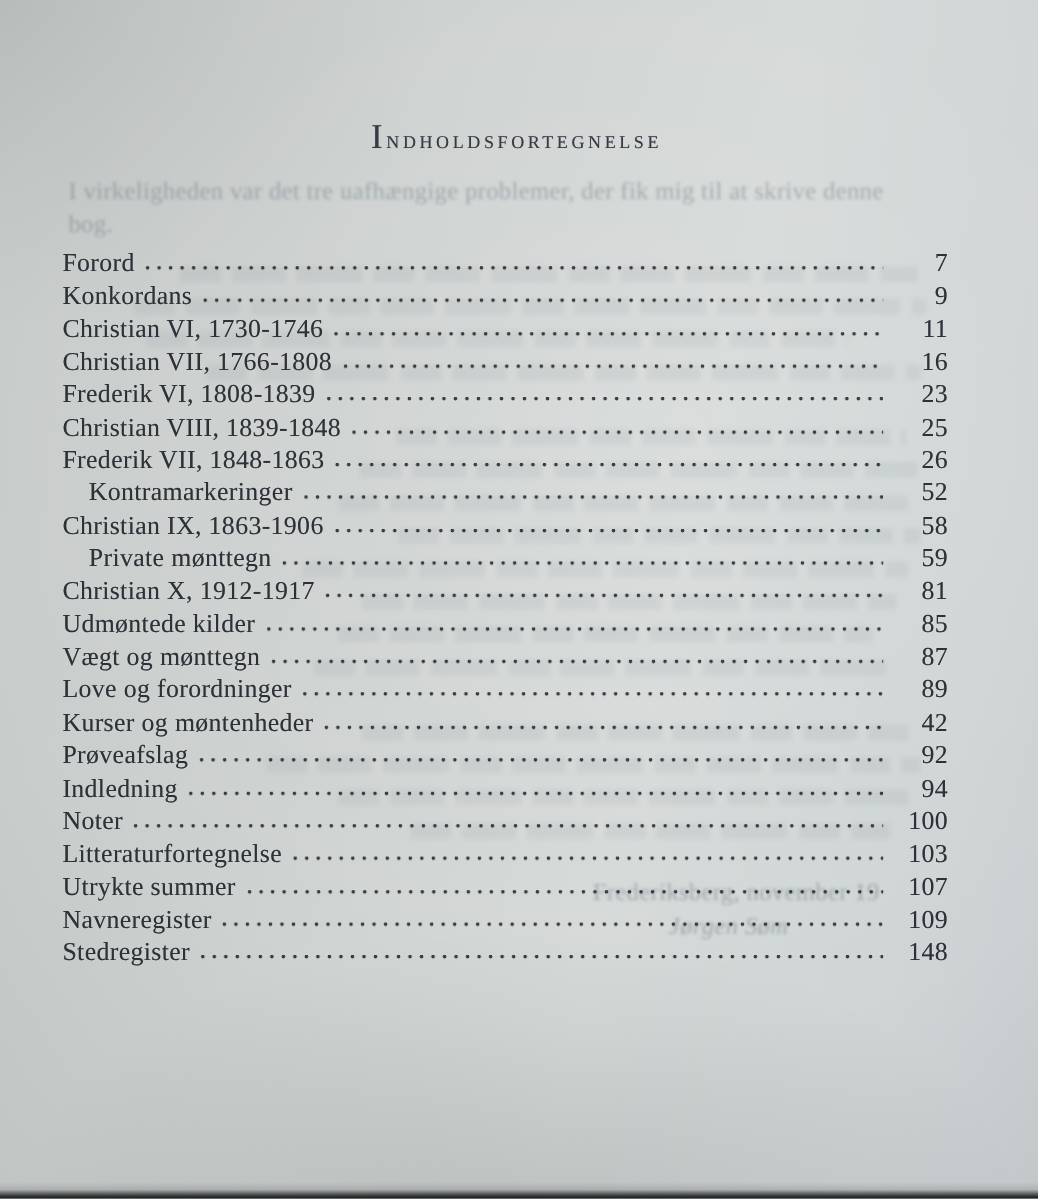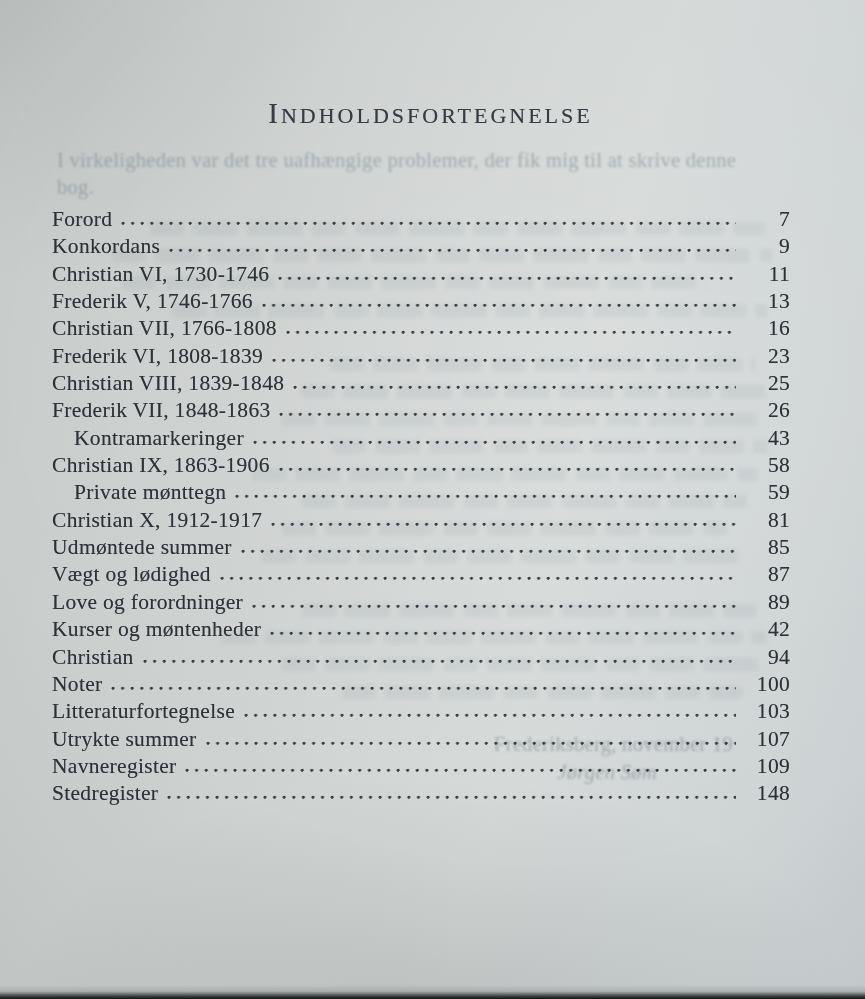--- a/index.html
+++ b/index.html
@@ -16,21 +16,21 @@
   }
 
   
   .title {
     position: absolute; top: 96px; left: 0; right: 4px;
     margin: 0; text-align: center;
     font-weight: normal; color: #363b44; line-height: 1;
     text-shadow: 0 0 0.6px rgba(54,59,68,0.45);
   }
   .title .initial { font-size: 29px; letter-spacing: 3px; }
-  .title .rest    { font-size: 22px; letter-spacing: 3px; }
+  .title .rest    { font-size: 15px; letter-spacing: 3px; }
 
   
   .toc {
     position: absolute; top: 206px; left: 52px; width: 738px;
     color: #2d3138; font-size: 21.5px; letter-spacing: 0.3px;
   }
   .toc-row { display: flex; height: 27.35px; }
   .toc-row .label { white-space: nowrap; line-height: 27px; text-shadow: 0 0 0.5px rgba(45,49,56,0.4); }
   .toc-row.indent .label { padding-left: 22px; }
   .leader {
@@ -107,25 +107,20 @@
         <span class="label">Konkordans</span>
         <span class="leader"></span>
         <span class="pagenum">9</span>
       </div>
       <div class="toc-row">
         <span class="label">Christian VI, 1730-1746</span>
         <span class="leader"></span>
         <span class="pagenum">11</span>
       </div>
       <div class="toc-row">
-        <span class="label">Frederik V, 1746-1766</span>
-        <span class="leader"></span>
-        <span class="pagenum">13</span>
-      </div>
-      <div class="toc-row">
         <span class="label">Christian VII, 1766-1808</span>
         <span class="leader"></span>
         <span class="pagenum">16</span>
       </div>
       <div class="toc-row">
         <span class="label">Frederik VI, 1808-1839</span>
         <span class="leader"></span>
         <span class="pagenum">23</span>
       </div>
       <div class="toc-row">
@@ -134,59 +129,64 @@
         <span class="pagenum">25</span>
       </div>
       <div class="toc-row">
         <span class="label">Frederik VII, 1848-1863</span>
         <span class="leader"></span>
         <span class="pagenum">26</span>
       </div>
       <div class="toc-row indent">
         <span class="label">Kontramarkeringer</span>
         <span class="leader"></span>
-        <span class="pagenum">43</span>
+        <span class="pagenum">52</span>
       </div>
       <div class="toc-row">
         <span class="label">Christian IX, 1863-1906</span>
         <span class="leader"></span>
         <span class="pagenum">58</span>
       </div>
       <div class="toc-row indent">
         <span class="label">Private mønttegn</span>
         <span class="leader"></span>
         <span class="pagenum">59</span>
       </div>
       <div class="toc-row">
         <span class="label">Christian X, 1912-1917</span>
         <span class="leader"></span>
         <span class="pagenum">81</span>
       </div>
       <div class="toc-row">
-        <span class="label">Udmøntede summer</span>
+        <span class="label">Udmøntede kilder</span>
         <span class="leader"></span>
         <span class="pagenum">85</span>
       </div>
       <div class="toc-row">
-        <span class="label">Vægt og lødighed</span>
+        <span class="label">Vægt og mønttegn</span>
         <span class="leader"></span>
         <span class="pagenum">87</span>
       </div>
       <div class="toc-row">
         <span class="label">Love og forordninger</span>
         <span class="leader"></span>
         <span class="pagenum">89</span>
       </div>
       <div class="toc-row">
         <span class="label">Kurser og møntenheder</span>
         <span class="leader"></span>
         <span class="pagenum">42</span>
       </div>
       <div class="toc-row">
-        <span class="label">Christian</span>
+        <span class="label">Prøveafslag</span>
+        <span class="leader"></span>
+        <span class="pagenum">92</span>
+      </div>
+      <div class="toc-row">
+        <span class="label">Indledning</span>
         <span class="leader"></span>
         <span class="pagenum">94</span>
       </div>
       <div class="toc-row">
         <span class="label">Noter</span>
         <span class="leader"></span>
         <span class="pagenum">100</span>
       </div>
       <div class="toc-row">
         <span class="label">Litteraturfortegnelse</span>

